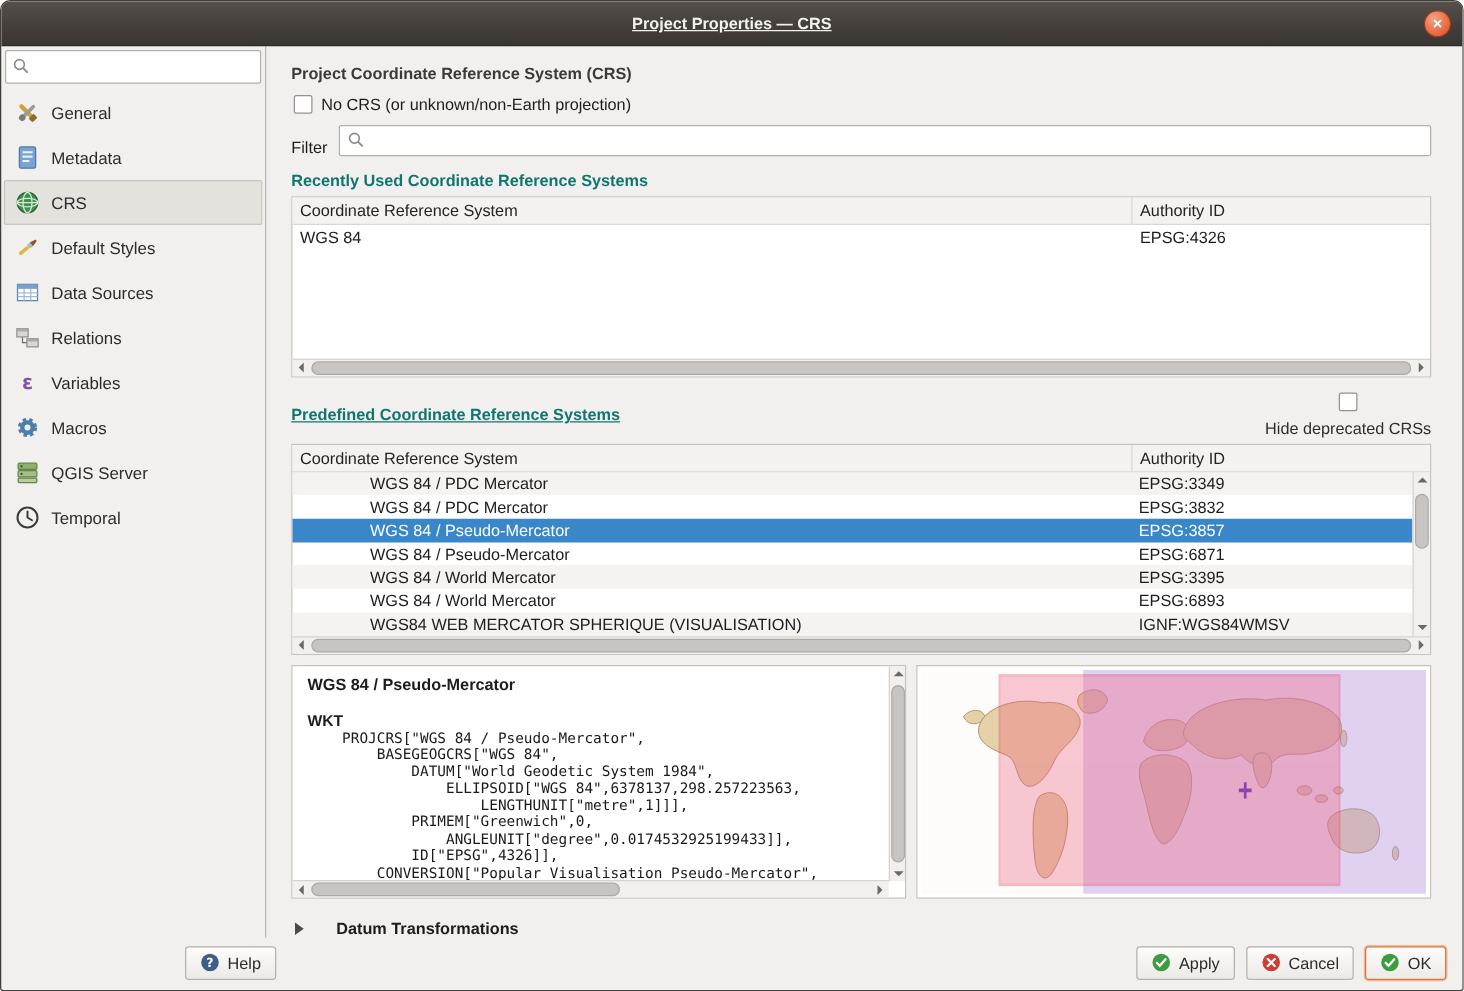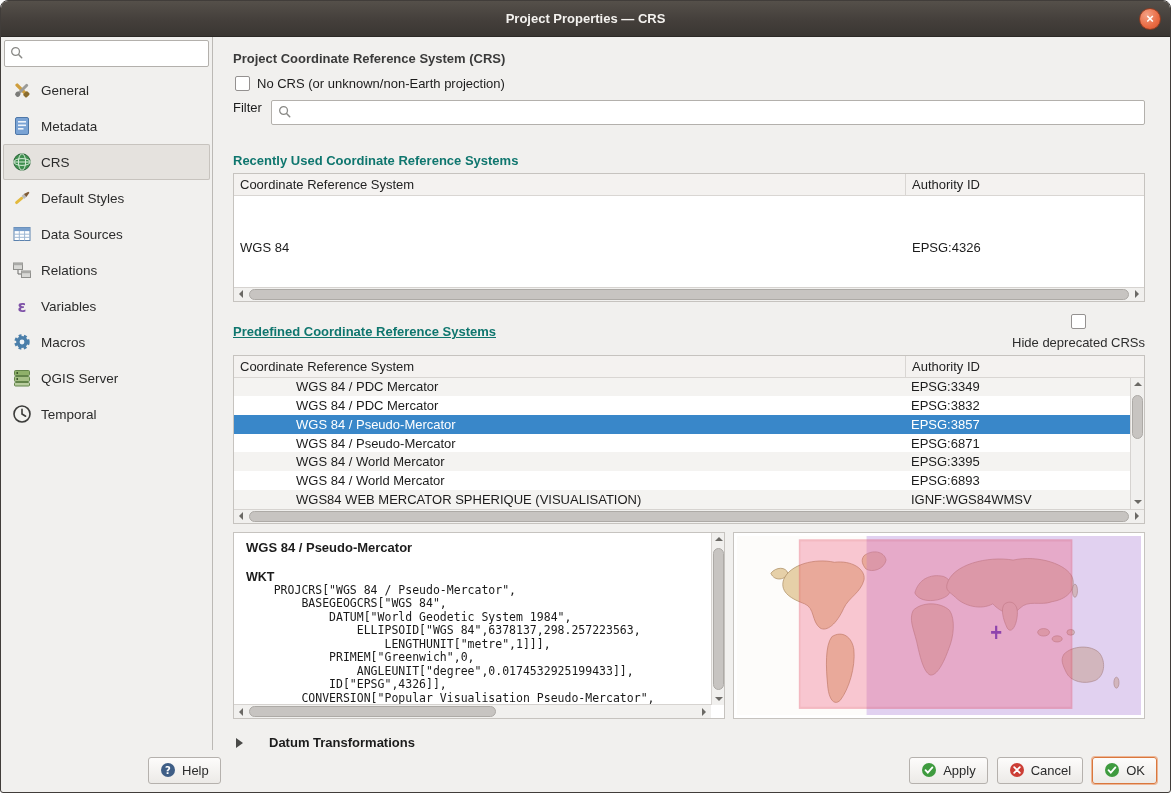--- a/index.html
+++ b/index.html
@@ -6,21 +6,21 @@
   html,body { background:#ffffff; }
   body { font-family:"Liberation Sans","DejaVu Sans",sans-serif; font-size:13px; color:#1c1c1c; }
 
   .window { width:1171px; height:793px; border:1px solid #413d3a; border-radius:8px 8px 3px 3px;
             overflow:hidden; display:flex; flex-direction:column; background:#f1f0ee; }
 
   
   .titlebar { flex:0 0 36px; background:linear-gradient(#55504a,#443f3b 55%,#3a3632);
               display:flex; align-items:center; justify-content:center; position:relative;
               border-bottom:1px solid #2c2926; }
-  .titlebar .title { color:#f4f2ef; font-weight:bold; font-size:13px; }
+  .titlebar .title { color:#f4f2ef; font-weight:bold; font-size:13px;text-decoration:underline; }
   .close-btn { position:absolute; right:9px; top:7px; width:22px; height:22px; border-radius:50%;
                background:radial-gradient(circle at 35% 30%, #f4a184, #e96b43 60%, #d2552f);
                border:1px solid #8f3c22; color:#fff; font-size:13px; line-height:19px;
                text-align:center; font-weight:bold; cursor:pointer; }
 
   
   .main-area { flex:1; display:flex; min-height:0; }
 
   .sidebar { flex:0 0 146px; border-right:1px solid #bcb9b5; display:flex; flex-direction:column; padding:3px 2px; }
   .sidebar-search { height:27px; background:#fff; border:1px solid #b3b0ac; border-radius:2px;
@@ -28,40 +28,40 @@
   .sidebar-search input { border:none; outline:none; flex:1; min-width:0; font:inherit; background:transparent; }
   .nav-item { height:36px; display:flex; align-items:center; gap:8px; padding:0 4px 0 8px;
               font-size:13.5px; color:#2b2b2b; cursor:pointer; border-radius:2px; }
   .nav-item.selected { background:#e5e2de; box-shadow:inset 0 0 0 1px #c7c3be; }
   .icon22 { width:22px; height:22px; flex:0 0 22px; display:flex; align-items:center; justify-content:center; }
 
   .content { flex:1; min-width:0; display:flex; flex-direction:column; padding:14px 25px 0 20px; }
   .h-main { font-weight:bold; font-size:13px; color:#3a3a3a; margin-bottom:10px; }
   .row-nocrs { display:flex; align-items:center; gap:7px; margin:0 0 9px 2px; }
   .checkbox { width:15px; height:15px; background:#fff; border:1px solid #949190; border-radius:2px; flex:0 0 15px; }
-  .row-filter { display:flex; align-items:flex-start; gap:9px; margin-bottom:28px; }
+  .row-filter { display:flex; align-items:flex-end; gap:9px; margin-bottom:12px; }
   .filter-box { flex:1; height:25px; background:#fff; border:1px solid #b3b0ac; border-radius:2px;
                 display:flex; align-items:center; gap:5px; padding:0 6px; }
   .filter-box input { flex:1; border:none; outline:none; font:inherit; background:transparent; }
   .h-section { font-weight:bold; font-size:13px; color:#0f766e; margin-bottom:5px; }
   .predef-head { display:flex; align-items:center; margin:12px 0 5px 0; }
   .predef-head .h-section { margin:0; flex:1;text-decoration:underline; }
   .hidedep { display:flex; align-items:center; gap:6px; color:#2d2d2d;flex-direction:column; }
 
   
   .table { border:1px solid #c6c3bf; background:#fff; display:flex; flex-direction:column; }
   .thead { display:flex; flex:0 0 22px; background:#f4f2f0; border-bottom:1px solid #d9d6d3; }
   .th { display:flex; align-items:center; padding:0 6px; color:#232323; }
   .th-crs { flex:1; border-right:1px solid #d9d6d3; }
   .th-auth { flex:0 0 238px; }
   .trow { display:flex; height:19px; align-items:center; cursor:default; }
   .cell-crs { flex:1; padding:0 6px; overflow:hidden; white-space:nowrap; }
   .cell-auth { flex:0 0 238px; padding:0 6px; }
   .table-recent { height:172px; }
-  .table-recent .tbody { flex:1;margin-top:42px; }
+  .table-recent .tbody { flex:1; }
   .table-predef { height:169px; }
   .t2-mid { flex:1; display:flex; min-height:0; }
   .t2-rows { flex:1; display:flex; flex-direction:column; }
   .t2-rows .trow:nth-child(odd) { background:#f4f3f1; }
   .t2-rows .trow .cell-crs { padding-left:62px; }
   .t2-rows .trow .cell-auth { flex:0 0 225px; }
   .trow.selected { background:#3987c9 !important; color:#fff; }
 
   
   .hscroll { flex:0 0 13px; background:#f1f0ee; border-top:1px solid #d6d3d0; display:flex; align-items:center; }

